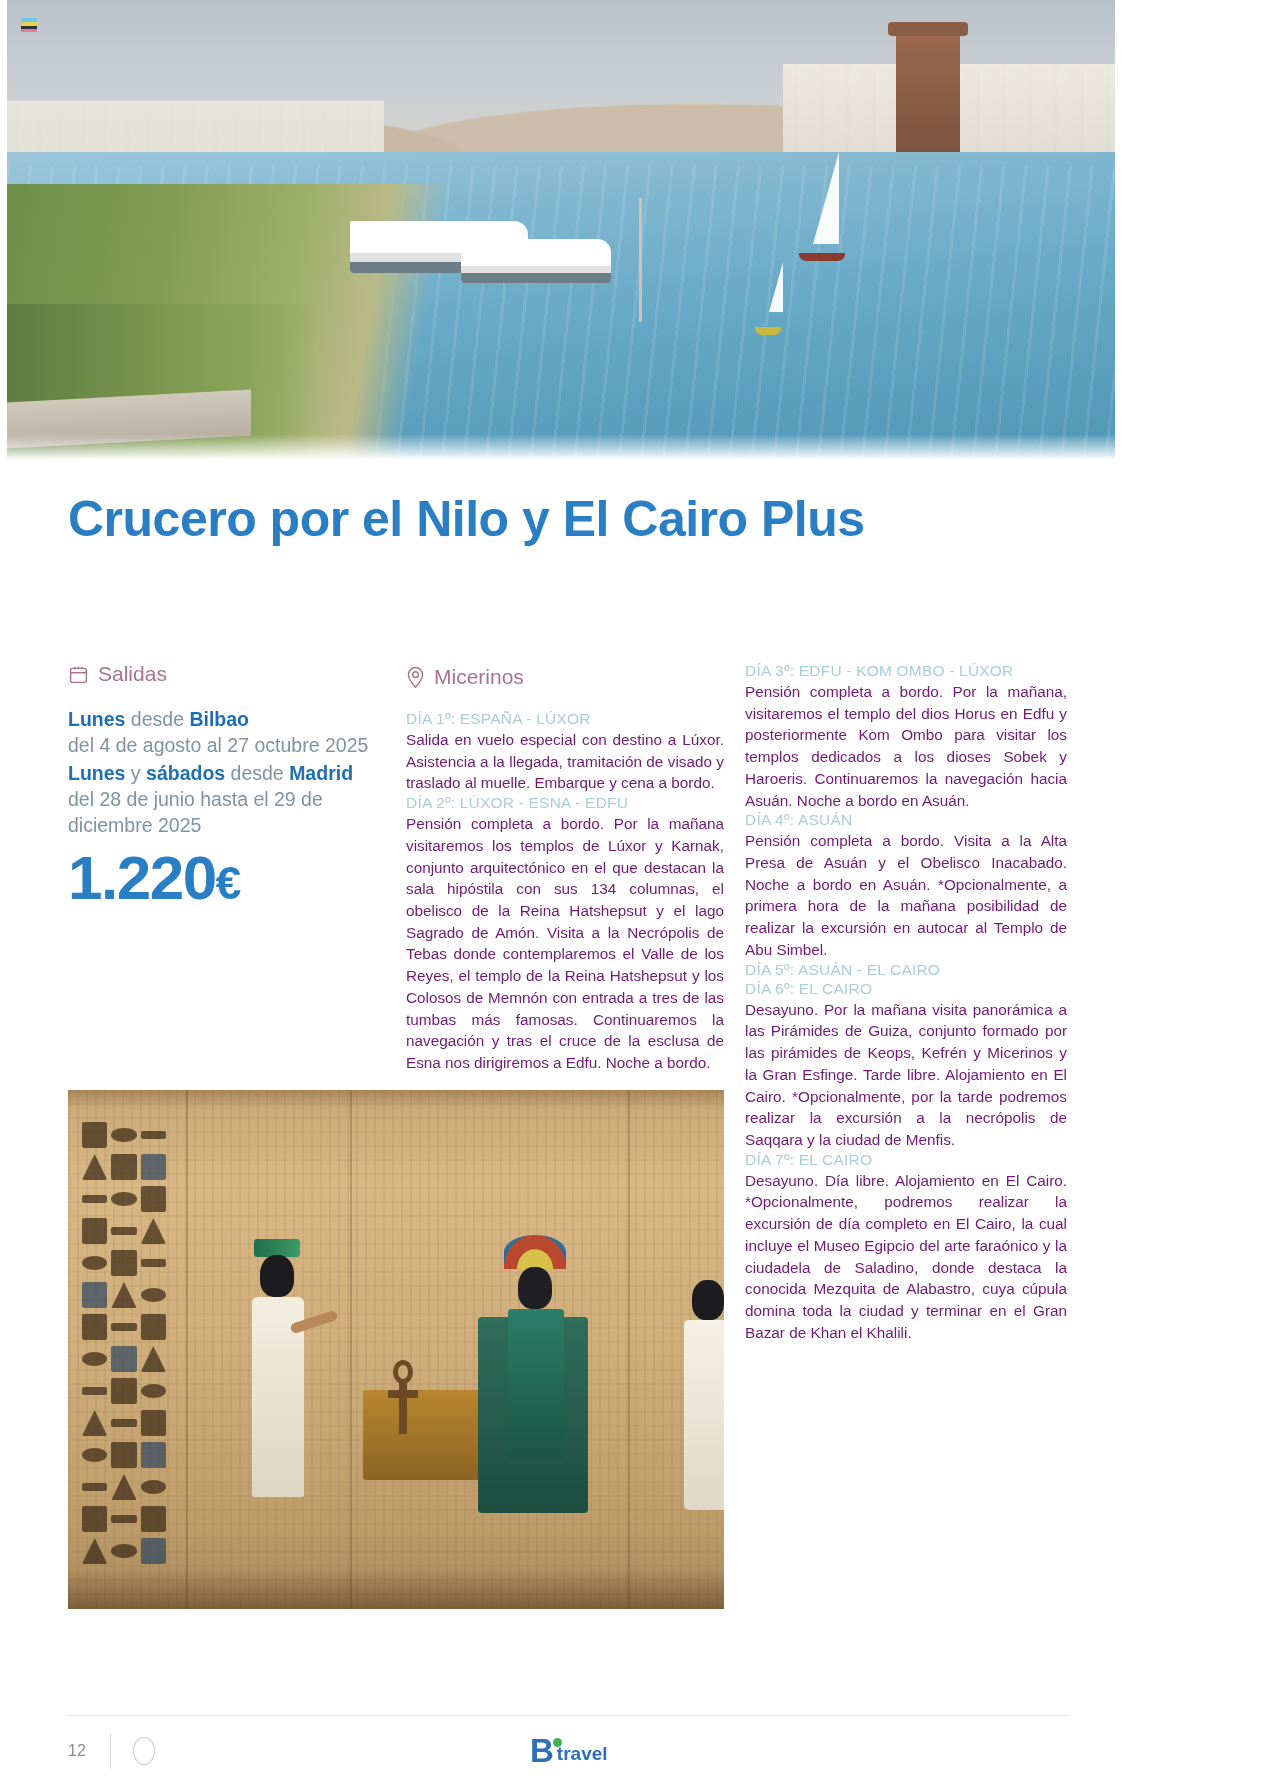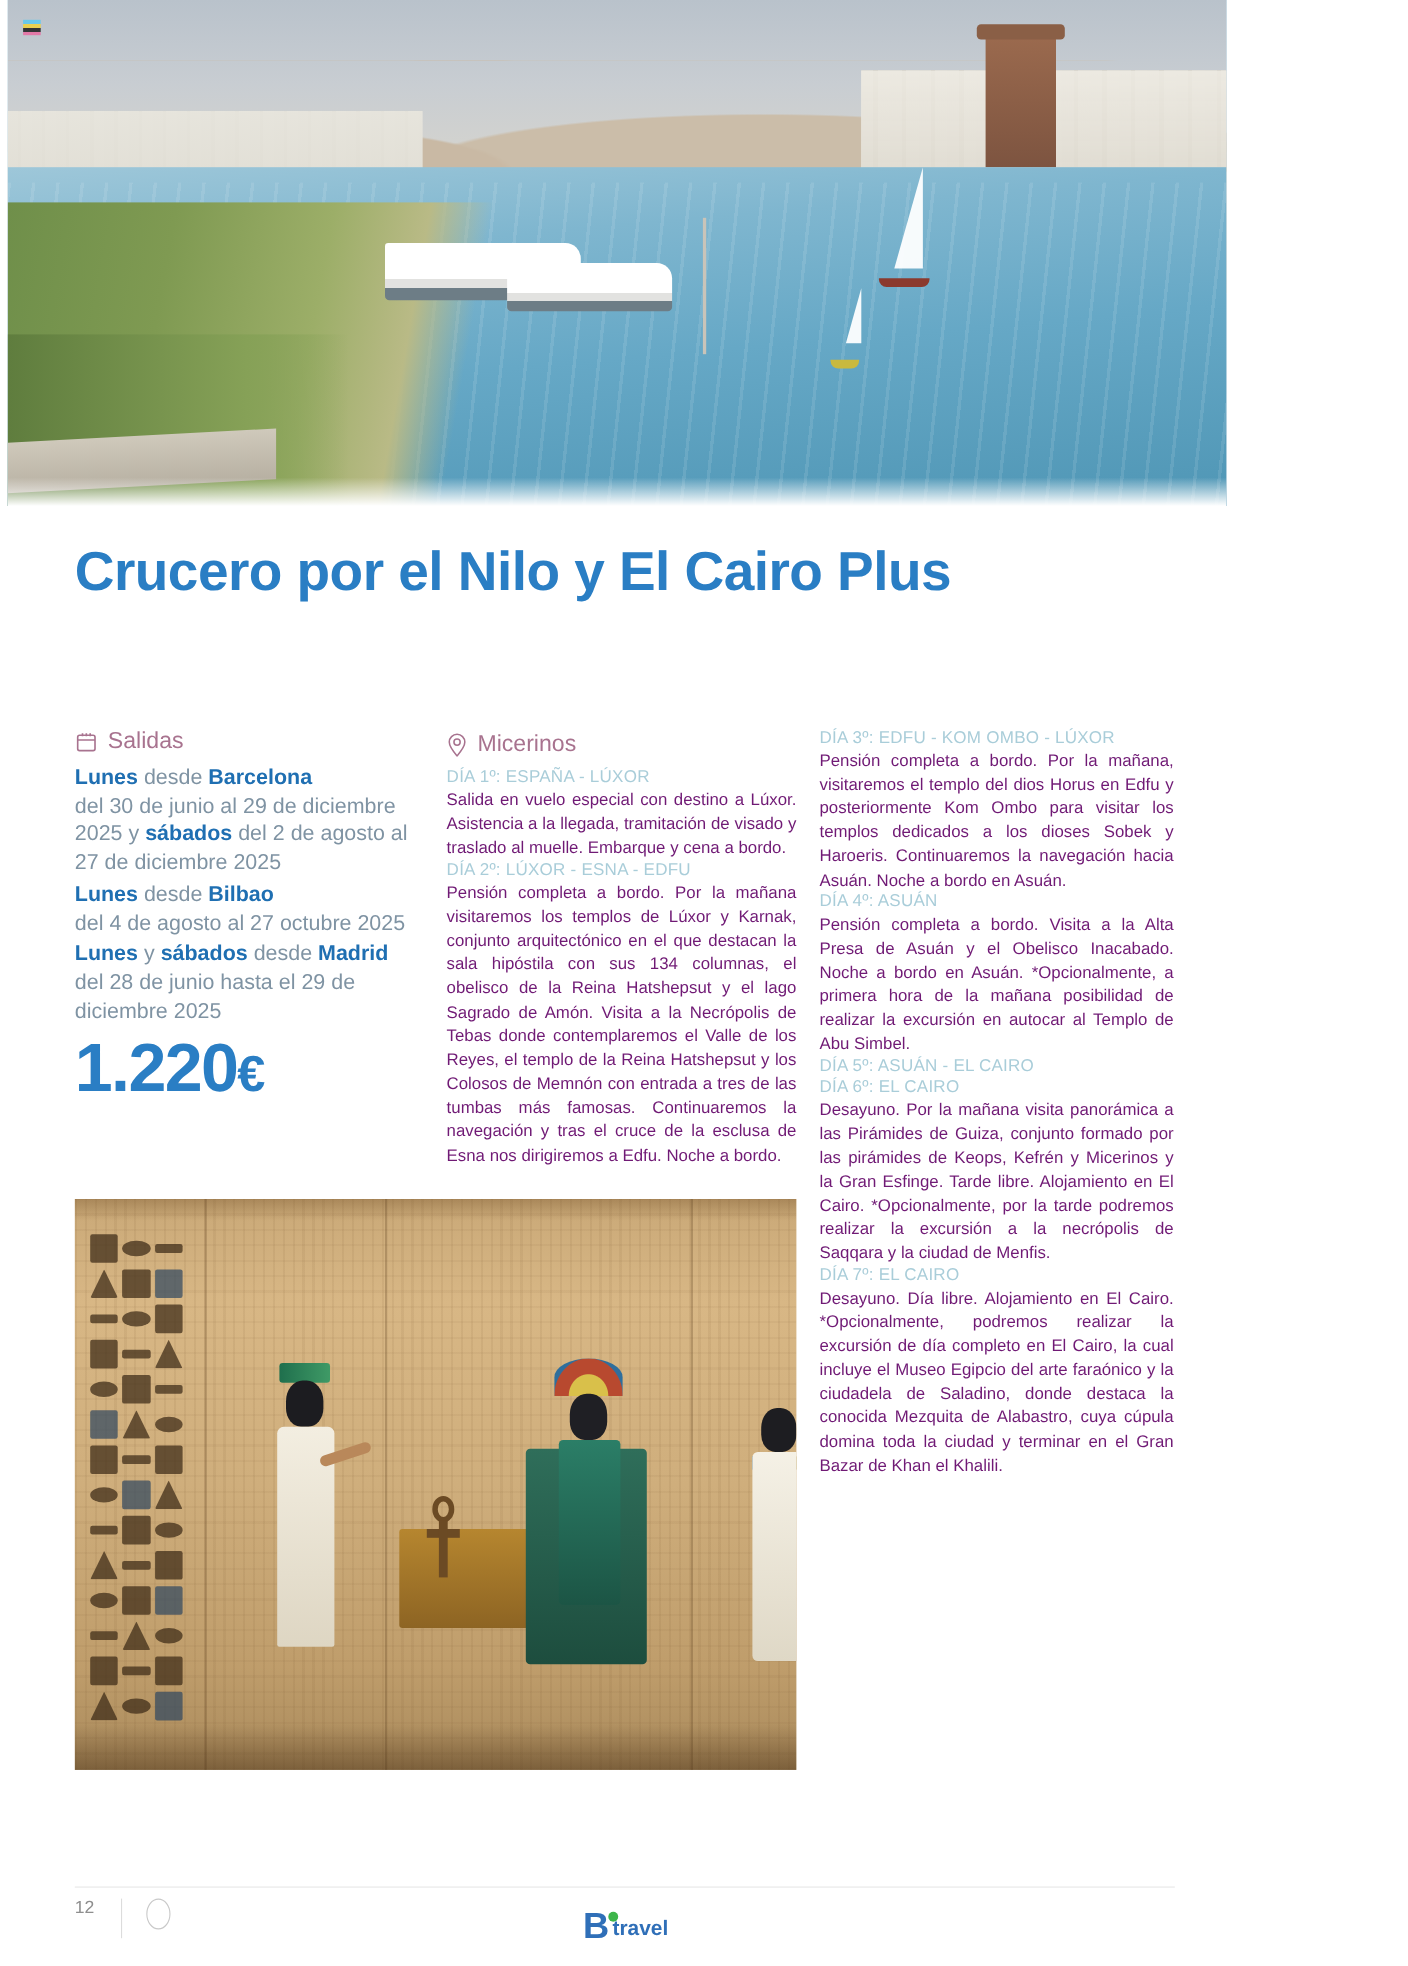--- a/index.html
+++ b/index.html
@@ -122,21 +122,21 @@
   }
 
   .col-departures { position:absolute; left:68px; top:662px; width:310px; }
   .col-itin-1     { position:absolute; left:406px; top:665px; width:318px; }
   .col-itin-2     { position:absolute; left:745px; top:662px; width:322px; }
 
   .section-head {
     display:flex; align-items:center; gap:9px;
     color:#a8738f;
     font-size:21px;
-    margin-bottom:9px;
+    margin-bottom:21px;
   }
   .section-head svg { display:block; }
 
   .dep-block { margin-bottom: 3px; }
   .dep-line {
     font-size: 19.5px;
     line-height: 1.32;
     color: #7f93a3;
   }
   .dep-line b { color:#1f6fb2; font-weight:bold; }
@@ -252,21 +252,21 @@
     background: linear-gradient(to top, rgba(70,45,20,.45), rgba(70,45,20,0));
   }
 
   
   .footer-rule {
     position:absolute; left:68px; top:1715px; width:1000px; height:1px;
     background:#e7e7e7;
   }
   .footer {
     position:absolute; left:68px; top:1726px; width:1000px; height:50px;
-    display:flex; 
+    display:flex; align-items:center;
   }
   .pagenum { font-size:16px; color:#8e8e8e; width:42px; }
   .foot-sep { width:1px; height:36px; background:#dcdcdc; margin-right:22px; }
   .foot-circle {
     width:22px; height:28px; border:1.6px solid #c9c9c9; border-radius:50%;
   }
   .logo {
     position:absolute; left:530px; top:1736px;
     display:flex; align-items:flex-end; gap:4px;
   }
@@ -319,30 +319,20 @@
         <rect x="3" y="5" width="18" height="16" rx="2"></rect>
         <line x1="3" y1="10" x2="21" y2="10"></line>
         <line x1="8" y1="3" x2="8" y2="6"></line>
         <line x1="12" y1="3" x2="12" y2="6"></line>
         <line x1="16" y1="3" x2="16" y2="6"></line>
       </svg>
     </span>
     <span>Salidas</span>
   </div>
 
-  <div class="dep-block">
-    <div class="dep-line">
-      <b>Lunes</b><span> desde </span><b>Barcelona</b>
-    </div>
-    <div class="dep-line d">del 30 de junio al 29 de diciembre</div>
-    <div class="dep-line d">
-      <span>2025 y </span><b>sábados</b><span> del 2 de agosto al</span>
-    </div>
-    <div class="dep-line d">27 de diciembre 2025</div>
-  </div>
 
   <div class="dep-block">
     <div class="dep-line">
       <b>Lunes</b><span> desde </span><b>Bilbao</b>
     </div>
     <div class="dep-line d">del 4 de agosto al 27 octubre 2025</div>
   </div>
 
   <div class="dep-block">
     <div class="dep-line">

